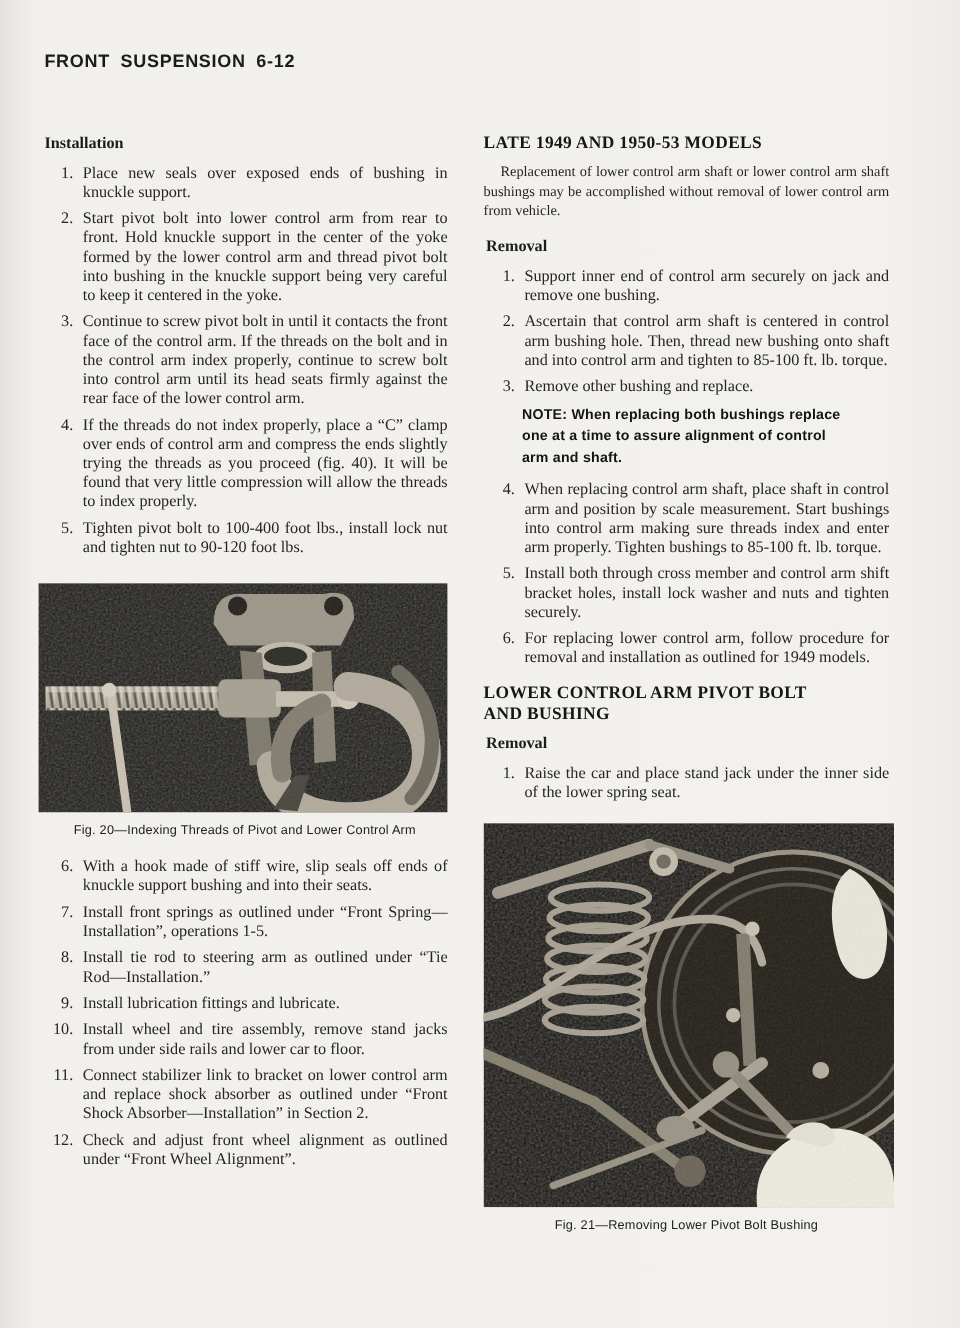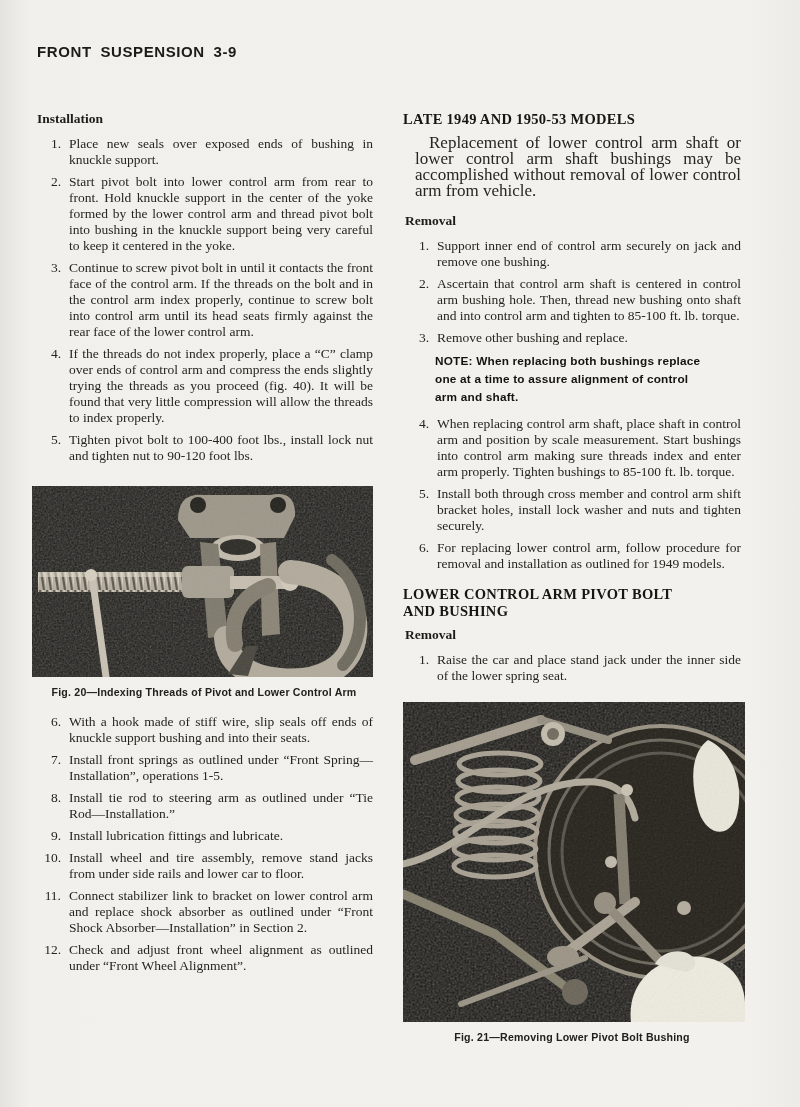--- a/index.html
+++ b/index.html
@@ -21,43 +21,43 @@
     font-weight:bold;font-size:13.5px;margin:0 0 9px 2px;color:#1d1d18;
   }
   .caps-head{
     font-weight:bold;font-size:14.5px;line-height:17px;letter-spacing:.3px;
     margin:0 0 7px 0;color:#161613;
   }
   .step{display:flex;margin-bottom:6px;}
   .step .num{flex:none;width:26px;text-align:right;font-size:13.5px;line-height:16px;}
   .step .txt{flex:1;margin-left:8px;text-align:justify;font-size:13.5px;line-height:16px;}
   .intro{
-    margin:4px 0 12px 12px;text-indent:14px;text-align:justify;
-    font-size:17px;line-height:16px;
+    margin:4px 0 12px 0;text-indent:14px;text-align:justify;
+    font-size:12px;line-height:16px;
   }
   .note{
     font-family:Liberation Sans, sans-serif;font-weight:bold;
     font-size:11.8px;line-height:18px;letter-spacing:.2px;
     margin:6px 0 10px 32px;width:278px;color:#14140f;
   }
   .figure{margin-top:22px;}
   .figure svg{display:block;}
   .fig20 svg{margin-left:-3px;}
   .fig-caption{
-    font-family:"Liberation Sans", sans-serif;font-weight:bold;
+    font-family:"Liberation Sans", sans-serif;font-weight:normal;
     font-size:10.6px;letter-spacing:.2px;text-align:center;
     margin-top:9px;color:#21211c;
   }
   .after-fig{margin-top:16px;}
   .mt14{margin-top:14px;}
 </style>
 </head>
 <body>
 
-<div class="page-header">FRONT SUSPENSION 3-9</div>
+<div class="page-header">FRONT SUSPENSION 6-12</div>
 
 <div class="col col-left">
   <div class="subhead">Installation</div>
 
   <div class="step">
     <span class="num">1.</span>
     <span class="txt">Place new seals over exposed ends of bushing in knuckle support.</span>
   </div>
   <div class="step">
     <span class="num">2.</span>

